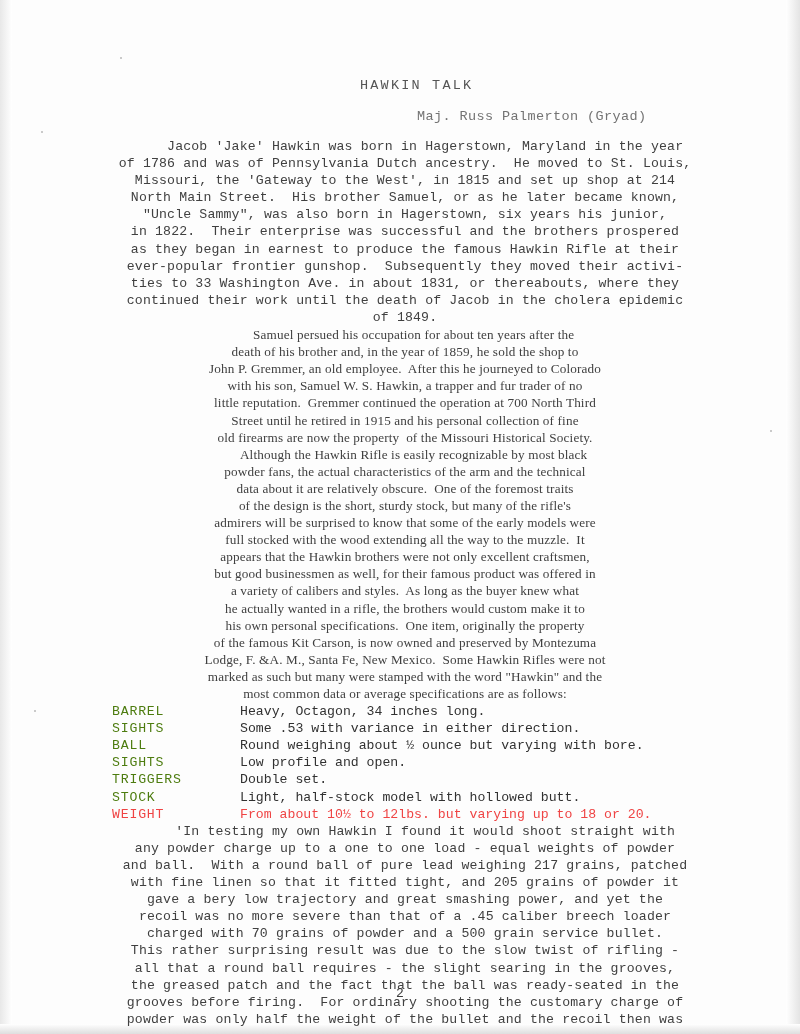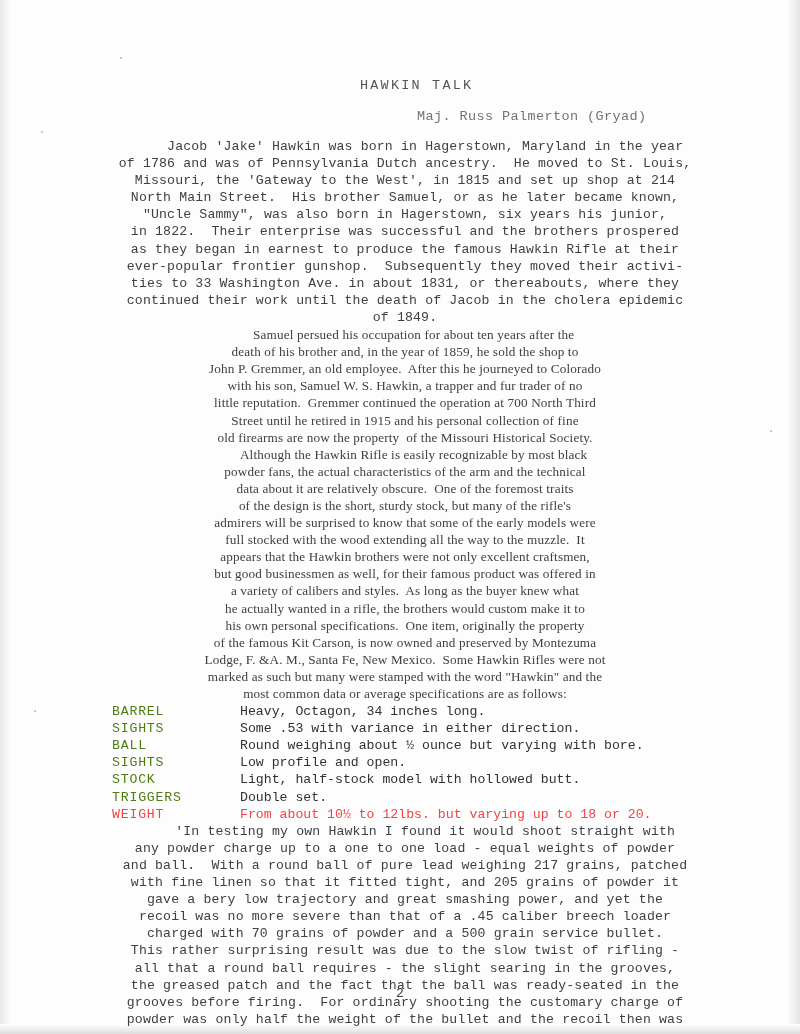--- a/index.html
+++ b/index.html
@@ -180,26 +180,26 @@
         </tr>
         <tr>
           <td class="spec-label">BALL</td>
           <td class="spec-value">Round weighing about ½ ounce but varying with bore.</td>
         </tr>
         <tr>
           <td class="spec-label">SIGHTS</td>
           <td class="spec-value">Low profile and open.</td>
         </tr>
         <tr>
+          <td class="spec-label">TRIGGERS</td>
+          <td class="spec-value">Double set.</td>
+        </tr>
+        <tr>
           <td class="spec-label">STOCK</td>
           <td class="spec-value">Light, half-stock model with hollowed butt.</td>
-        </tr>
-        <tr>
-          <td class="spec-label">TRIGGERS</td>
-          <td class="spec-value">Double set.</td>
         </tr>
         <tr>
           <td class="spec-label faded">WEIGHT</td>
           <td class="spec-value faded">From about 10½ to 12lbs. but varying up to 18 or 20.</td>
         </tr>
       </tbody>
     </table>
 
     <p class="para">     'In testing my own Hawkin I found it would shoot straight with
 any powder charge up to a one to one load - equal weights of powder

